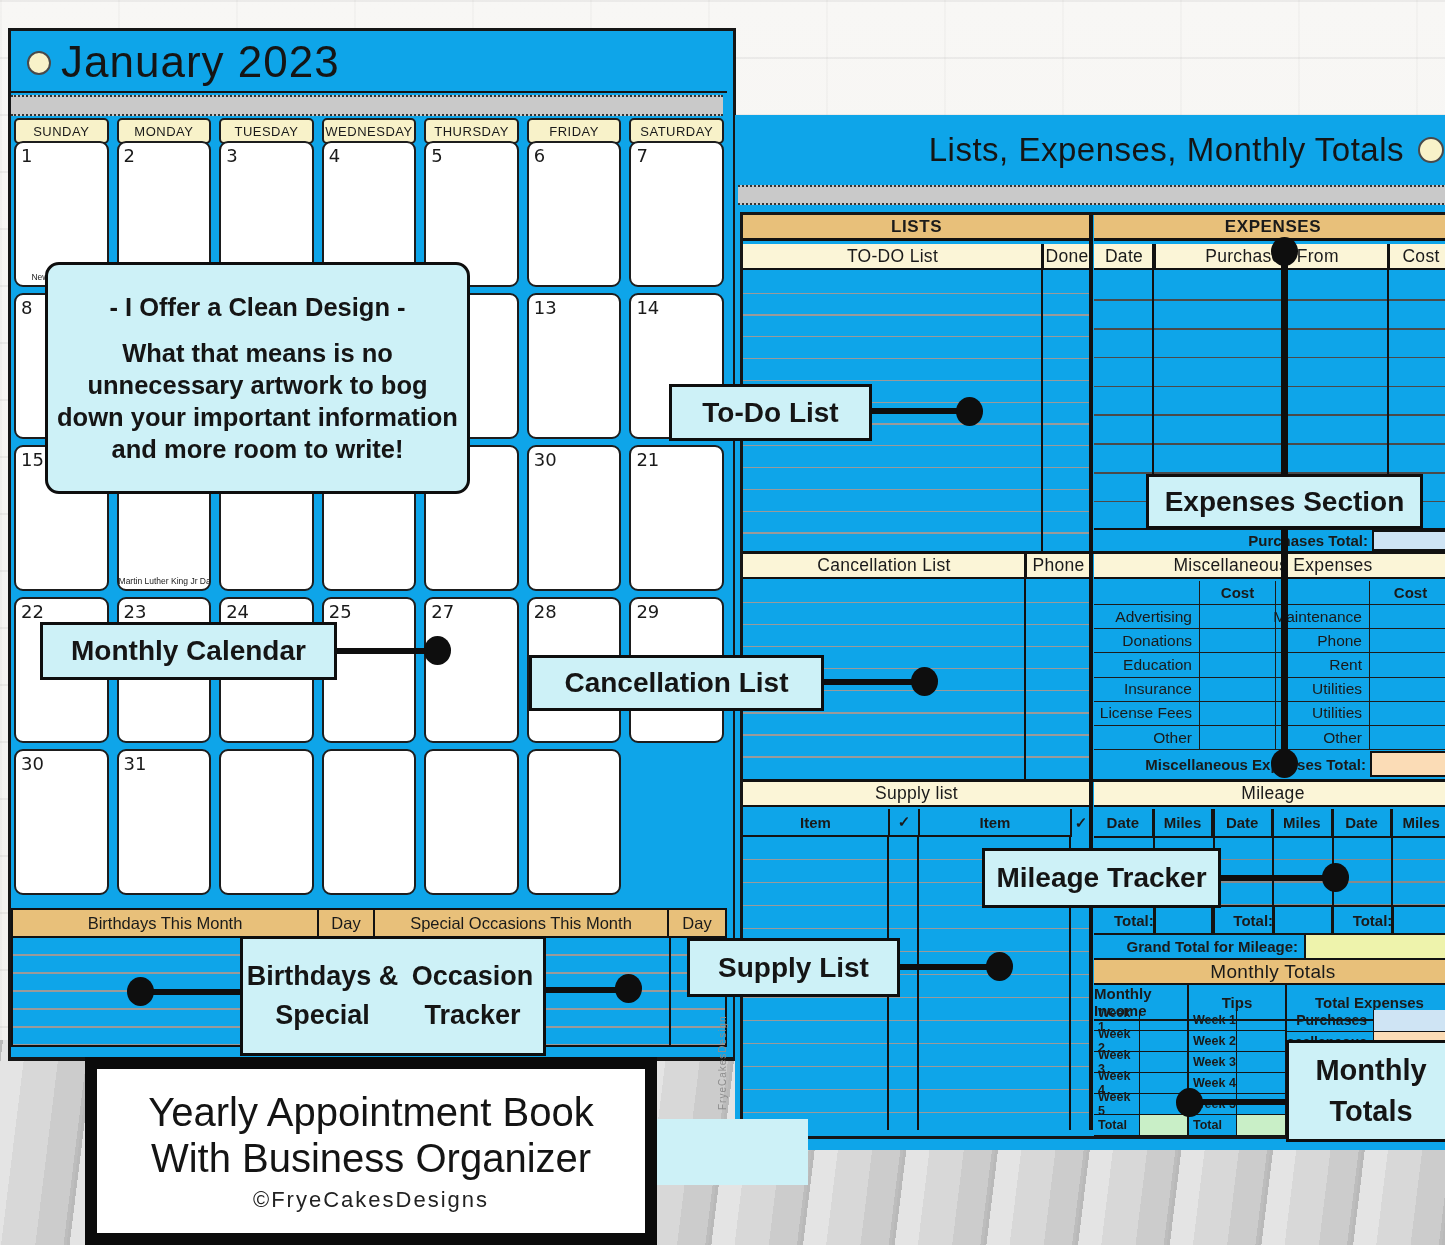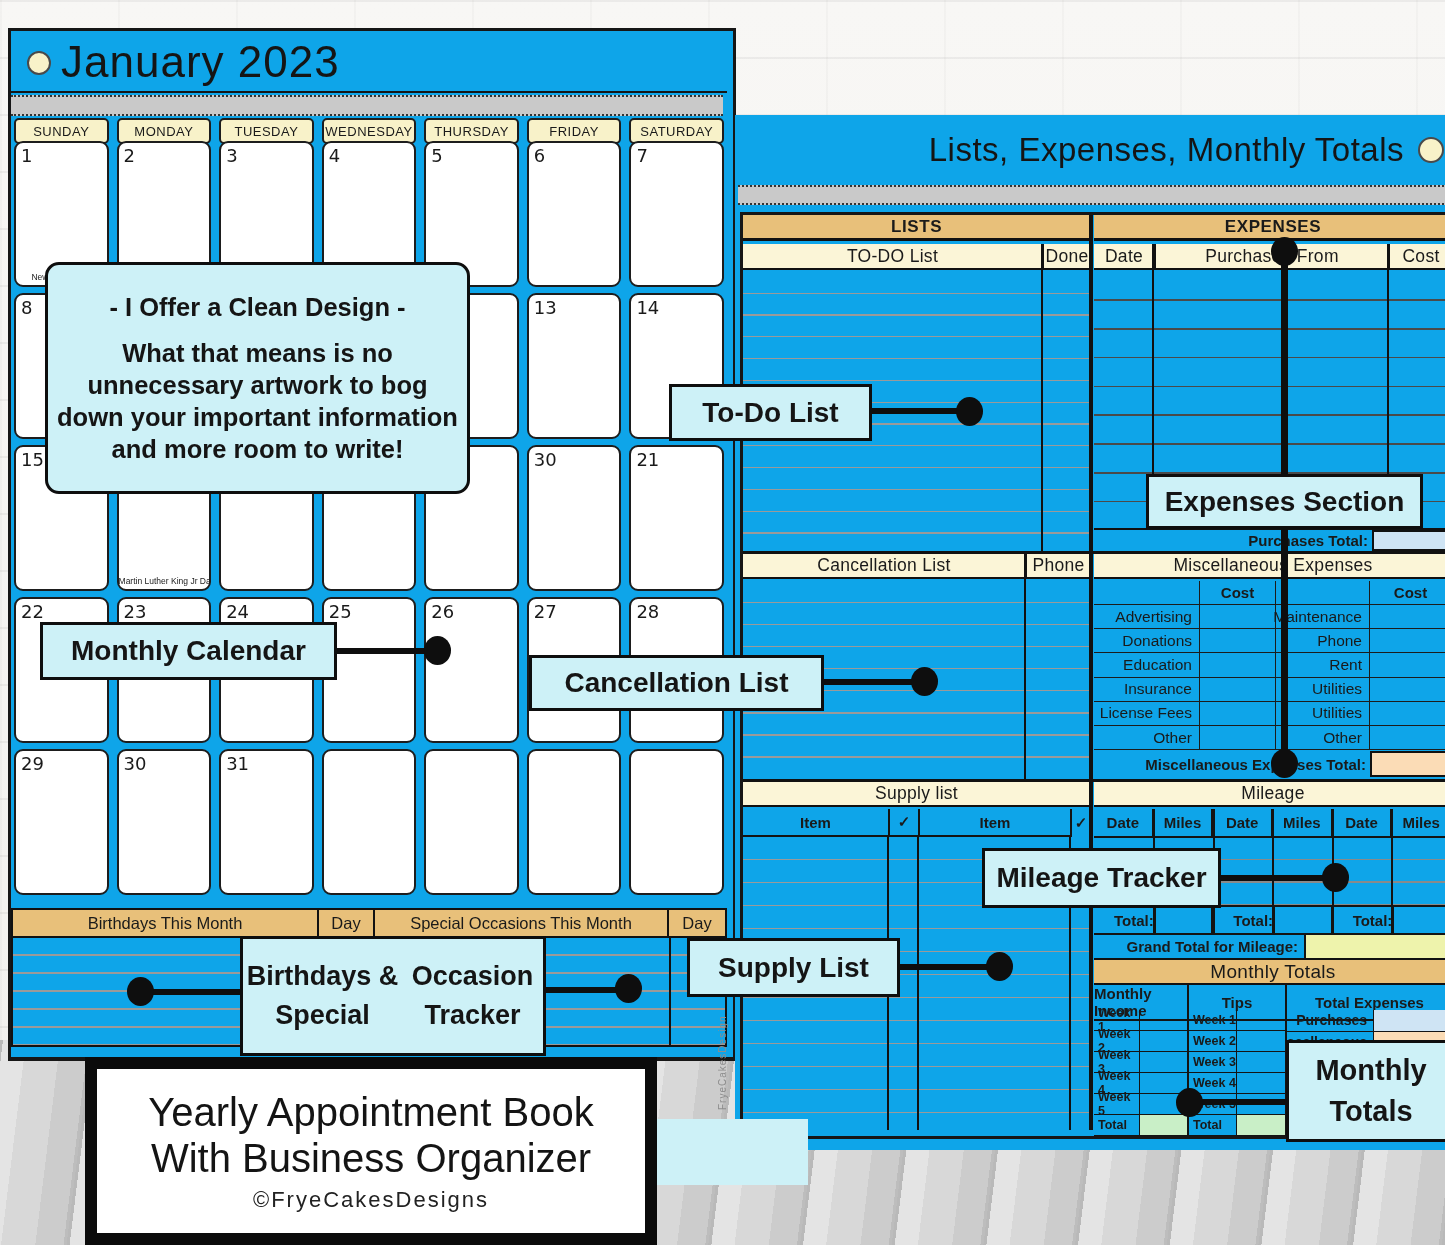--- a/index.html
+++ b/index.html
@@ -204,23 +204,20 @@
         <div class="cal-cell">
           <span class="cal-date">23</span>
         </div>
         <div class="cal-cell">
           <span class="cal-date">24</span>
         </div>
         <div class="cal-cell">
           <span class="cal-date">25</span>
         </div>
         <div class="cal-cell">
-          <span class="cal-date">26</span>
-        </div>
-        <div class="cal-cell">
           <span class="cal-date">27</span>
         </div>
         <div class="cal-cell">
           <span class="cal-date">28</span>
         </div>
         <div class="cal-cell">
           <span class="cal-date">29</span>
         </div>
         <div class="cal-cell">
           <span class="cal-date">30</span>

